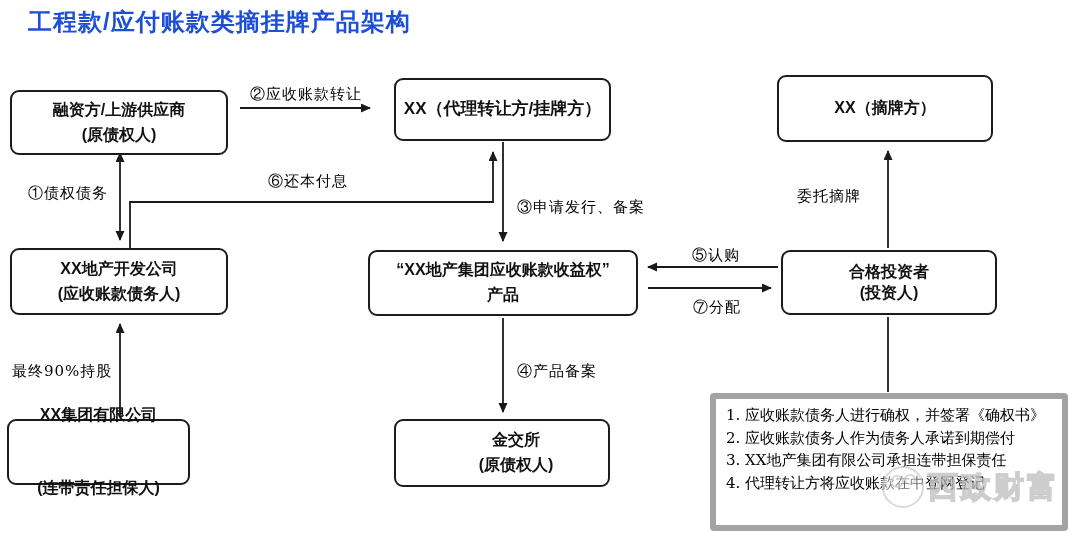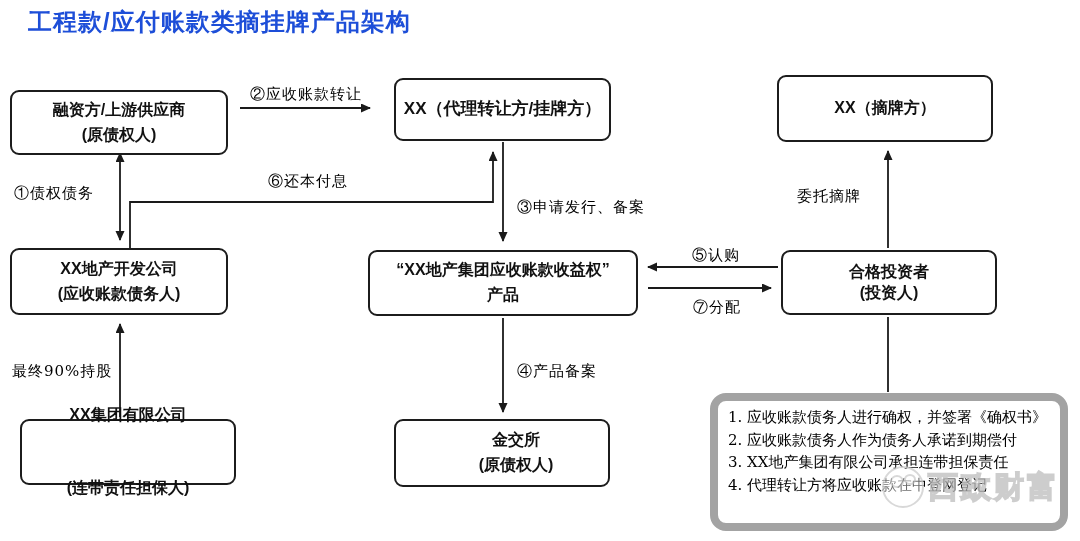--- a/index.html
+++ b/index.html
@@ -15,21 +15,21 @@
     position:absolute;box-sizing:border-box;border:2px solid #1c1c1c;border-radius:9px;
     background:#fff;display:flex;flex-direction:column;align-items:center;justify-content:center;
     font-weight:700;font-size:16px;line-height:1.55;text-align:center;white-space:nowrap;
   }
   .box .l2{font-weight:700;}
   .lbl{
     position:absolute;font-family:"DejaVu Serif","Liberation Serif",serif;
     font-size:15px;color:#000;white-space:nowrap;letter-spacing:1px;
   }
   .notes{
-    position:absolute;box-sizing:border-box;border:8px solid #a3a3a3;border-radius:16px;
+    position:absolute;box-sizing:border-box;border:6px solid #a3a3a3;border-radius:4px;
     background:#fff;padding:5px 10px 4px 10px;
     font-family:"DejaVu Serif","Liberation Serif",serif;font-size:15px;line-height:1.5;
     color:#000;text-align:left;
   }
   .notes .note-item{margin:0;}
   svg.wires{position:absolute;left:0;top:0;pointer-events:none;}
   .watermark{
     position:absolute;left:882px;top:466px;display:flex;align-items:center;gap:4px;
     opacity:0.75;z-index:5;
   }
@@ -98,39 +98,39 @@
   <div class="box" style="left:368px;top:250px;width:270px;height:66px;">
     <span>“XX地产集团应收账款收益权”</span>
     <span class="l2">产品</span>
   </div>
 
   <div class="box" style="left:781px;top:250px;width:216px;height:65px;line-height:1.3;">
     <span>合格投资者</span>
     <span class="l2">(投资人)</span>
   </div>
 
-  <div class="box" style="left:20px;top:419px;width:216px;height:66px;gap:48px;">
+  <div class="box" style="left:7px;top:419px;width:183px;height:66px;gap:48px;">
     <span>XX集团有限公司</span>
     <span class="l2">(连带责任担保人)</span>
   </div>
 
   <div class="box" style="left:394px;top:419px;width:216px;height:68px;padding-left:28px;">
     <span>金交所</span>
     <span class="l2">(原债权人)</span>
   </div>
 
   <div class="notes" style="left:710px;top:393px;width:358px;height:138px;">
     <div class="note-item">1. 应收账款债务人进行确权，并签署《确权书》</div>
     <div class="note-item">2. 应收账款债务人作为债务人承诺到期偿付</div>
     <div class="note-item">3. XX地产集团有限公司承担连带担保责任</div>
     <div class="note-item">4. 代理转让方将应收账款在中登网登记</div>
   </div>
 
   <div class="lbl" style="left:250px;top:85px;">②应收账款转让</div>
-  <div class="lbl" style="left:14px;top:184px;">①债权债务</div>
+  <div class="lbl" style="left:28px;top:184px;">①债权债务</div>
   <div class="lbl" style="left:268px;top:172px;">⑥还本付息</div>
   <div class="lbl" style="left:517px;top:198px;">③申请发行、备案</div>
   <div class="lbl" style="left:692px;top:246px;text-align:right;">⑤认购</div>
   <div class="lbl" style="left:693px;top:298px;">⑦分配</div>
   <div class="lbl" style="left:797px;top:187px;">委托摘牌</div>
   <div class="lbl" style="left:517px;top:362px;">④产品备案</div>
   <div class="lbl" style="left:12px;top:362px;">最终90%持股</div>
 
   <div class="watermark">
     <span class="wm-icon">

